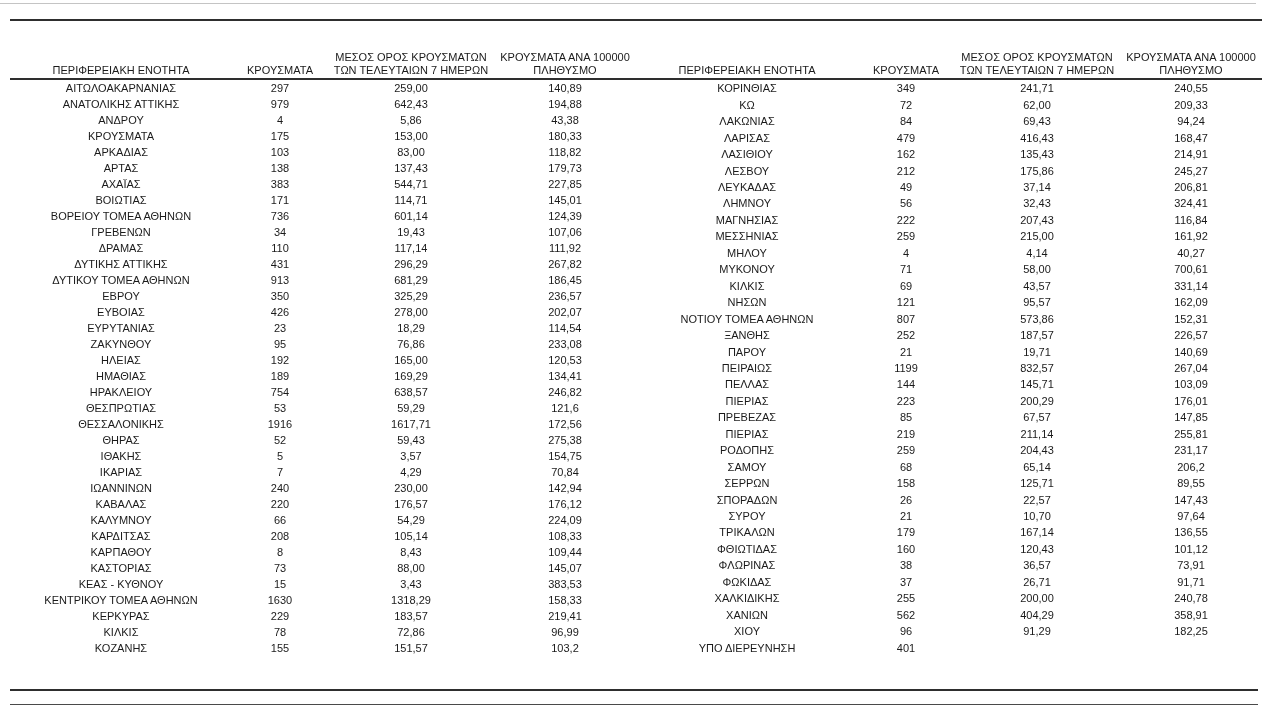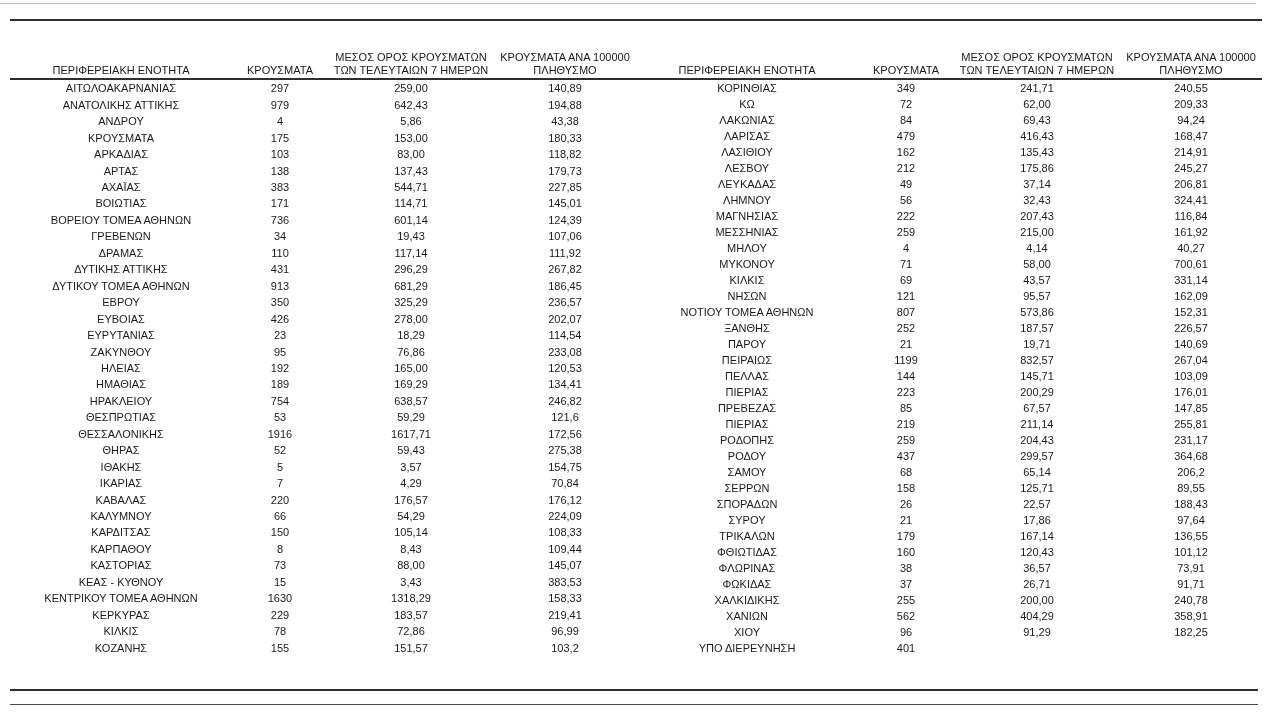--- a/index.html
+++ b/index.html
@@ -238,34 +238,40 @@
             <td>3,57</td>
             <td>154,75</td>
           </tr>
           <tr>
             <td>ΙΚΑΡΙΑΣ</td>
             <td>7</td>
             <td>4,29</td>
             <td>70,84</td>
           </tr>
           <tr>
+            <td>ΙΩΑΝΝΙΝΩΝ</td>
+            <td>240</td>
+            <td>230,00</td>
+            <td>142,94</td>
+          </tr>
+          <tr>
             <td>ΚΑΒΑΛΑΣ</td>
             <td>220</td>
             <td>176,57</td>
             <td>176,12</td>
           </tr>
           <tr>
             <td>ΚΑΛΥΜΝΟΥ</td>
             <td>66</td>
             <td>54,29</td>
             <td>224,09</td>
           </tr>
           <tr>
             <td>ΚΑΡΔΙΤΣΑΣ</td>
-            <td>150</td>
+            <td>208</td>
             <td>105,14</td>
             <td>108,33</td>
           </tr>
           <tr>
             <td>ΚΑΡΠΑΘΟΥ</td>
             <td>8</td>
             <td>8,43</td>
             <td>109,44</td>
           </tr>
           <tr>
@@ -461,47 +467,41 @@
             <td>211,14</td>
             <td>255,81</td>
           </tr>
           <tr>
             <td>ΡΟΔΟΠΗΣ</td>
             <td>259</td>
             <td>204,43</td>
             <td>231,17</td>
           </tr>
           <tr>
-            <td>ΡΟΔΟΥ</td>
-            <td>437</td>
-            <td>299,57</td>
-            <td>364,68</td>
-          </tr>
-          <tr>
             <td>ΣΑΜΟΥ</td>
             <td>68</td>
             <td>65,14</td>
             <td>206,2</td>
           </tr>
           <tr>
             <td>ΣΕΡΡΩΝ</td>
             <td>158</td>
             <td>125,71</td>
             <td>89,55</td>
           </tr>
           <tr>
             <td>ΣΠΟΡΑΔΩΝ</td>
             <td>26</td>
             <td>22,57</td>
-            <td>188,43</td>
+            <td>147,43</td>
           </tr>
           <tr>
             <td>ΣΥΡΟΥ</td>
             <td>21</td>
-            <td>17,86</td>
+            <td>10,70</td>
             <td>97,64</td>
           </tr>
           <tr>
             <td>ΤΡΙΚΑΛΩΝ</td>
             <td>179</td>
             <td>167,14</td>
             <td>136,55</td>
           </tr>
           <tr>
             <td>ΦΘΙΩΤΙΔΑΣ</td>

